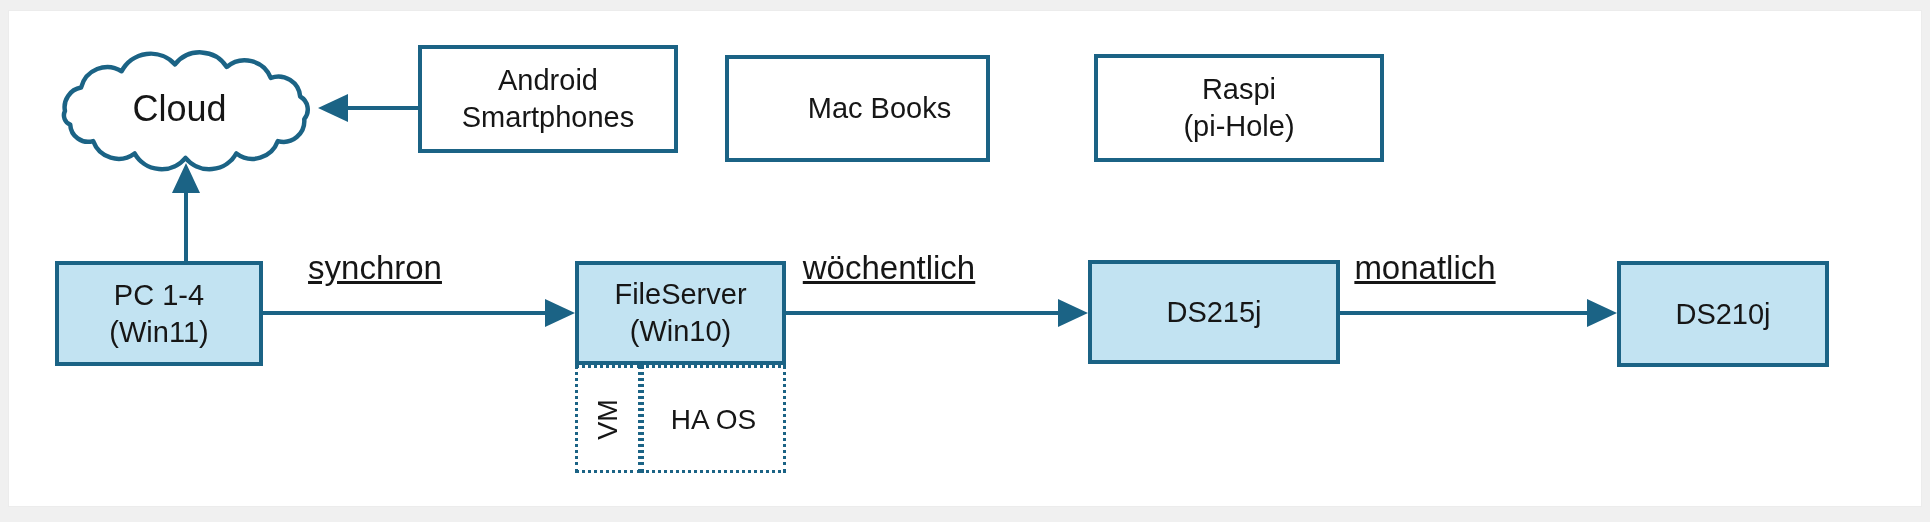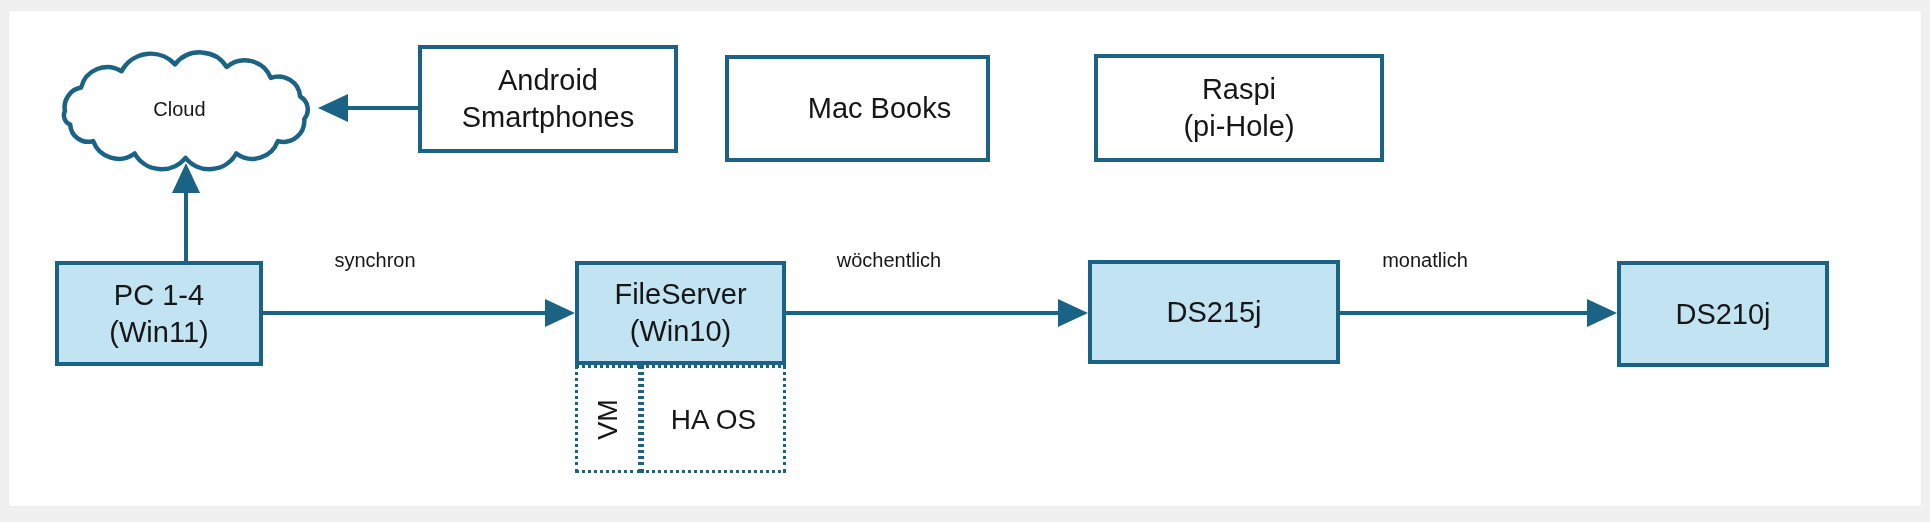--- a/index.html
+++ b/index.html
@@ -36,28 +36,29 @@
     background:#ffffff;
     font-size:28px;
   }
   .cloud-wrap{
     position:absolute;left:53px;top:53px;width:265px;height:112px;
     display:flex;align-items:center;justify-content:center;
   }
   .cloud-wrap svg{position:absolute;left:0;top:0;overflow:visible;}
   .cloud-label{
     position:relative;
-    font-size:20px;
+    font-size:36px;
     transform:translateX(-6px);
   }
   .edge-label{
     position:absolute;
     top:249px;
     text-align:center;
-    font-size:20px;
+    font-size:33px;
+    text-decoration:underline;
   }
   .vm-rot{
     transform:rotate(-90deg);
     white-space:nowrap;
     font-size:27px;
   }
 </style>
 </head>
 <body>
 

